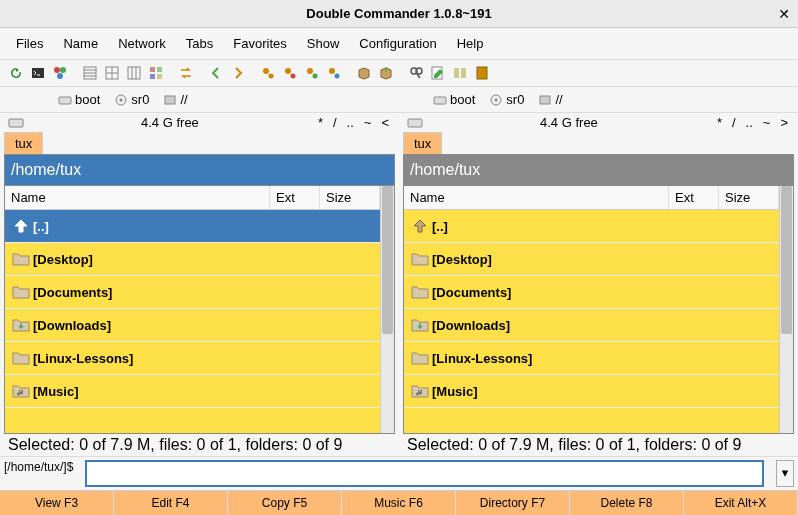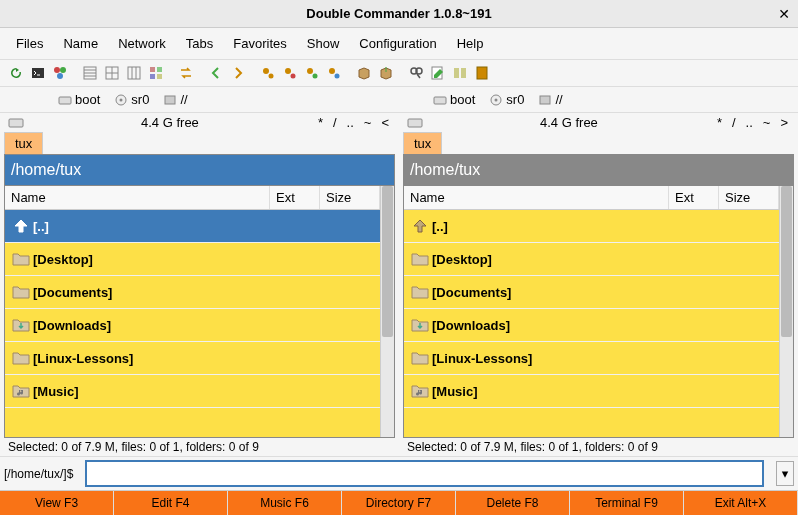--- a/index.html
+++ b/index.html
@@ -35,26 +35,26 @@
 .col-size { width: 60px; }
 .rows { flex: 1; overflow-y: auto; }
 .row { display: flex; align-items: center; padding: 6px 4px; border-bottom: 1px solid #f0f0f0; cursor: pointer; }
 .row.selected { background: #3e7bb8; color: white; }
 .row-icon { width: 24px; display: flex; justify-content: center; }
 .row-name { flex: 1; font-weight: bold; }
 .row-ext { width: 50px; }
 .row-size { width: 58px; text-align: right; padding-right: 6px; }
 .scrollbar { width: 14px; background: #e8e8e8; border-left: 1px solid #ccc; position: relative; }
 .scroll-thumb { position: absolute; top: 0; left: 1px; right: 1px; height: 60%; background: #bbb; border-radius: 2px; }
-.status { padding: 2px 4px; font-size: 12px; }
-.cmdline { display: flex; align-items: center; padding: 3px 4px; gap: 12px; border-top: 1px solid #ddd; }
+.status { padding: 2px 4px; font-size: 16px; }
+.cmdline { display: flex; padding: 3px 4px; gap: 12px; border-top: 1px solid #ddd; }
 .cmd-prompt { font-size: 12px; }
 .cmd-input { flex: 1; border: 2px solid #3e7bb8; padding: 4px 6px; font-size: 13px; outline: none; }
 .cmd-drop { width: 18px; padding: 4px 2px; text-align: center; cursor: pointer; border: 1px solid #aaa; }
-.fn-bar { display: flex; border-top: 1px solid #ccc; background: #f97316; }
+.fn-bar { display: flex; border-top: 1px solid #ccc; background: #fdba74; }
 .fn-btn { flex: 1; text-align: center; padding: 5px 2px; cursor: pointer; border-right: 1px solid #ddd; font-size: 12px; }
 svg { display: block; }
 </style>
 </head>
 <body>
 
 <div class="titlebar">
   <span class="titlebar-title">Double Commander 1.0.8~191</span>
   <span class="titlebar-close">✕</span>
 </div>
@@ -471,18 +471,18 @@
 
 <div class="cmdline">
   <span class="cmd-prompt">[/home/tux/]$ </span>
   <input class="cmd-input" type="text" style="">
   <div class="cmd-drop">▾</div>
 </div>
 
 <div class="fn-bar">
     <div class="fn-btn">View F3</div>
     <div class="fn-btn">Edit F4</div>
+    <div class="fn-btn">Copy F5</div>
     <div class="fn-btn">Music F6</div>
     <div class="fn-btn">Directory F7</div>
     <div class="fn-btn">Delete F8</div>
-    <div class="fn-btn">Terminal F9</div>
     <div class="fn-btn">Exit Alt+X</div>
   </div>
 
 </body></html>

